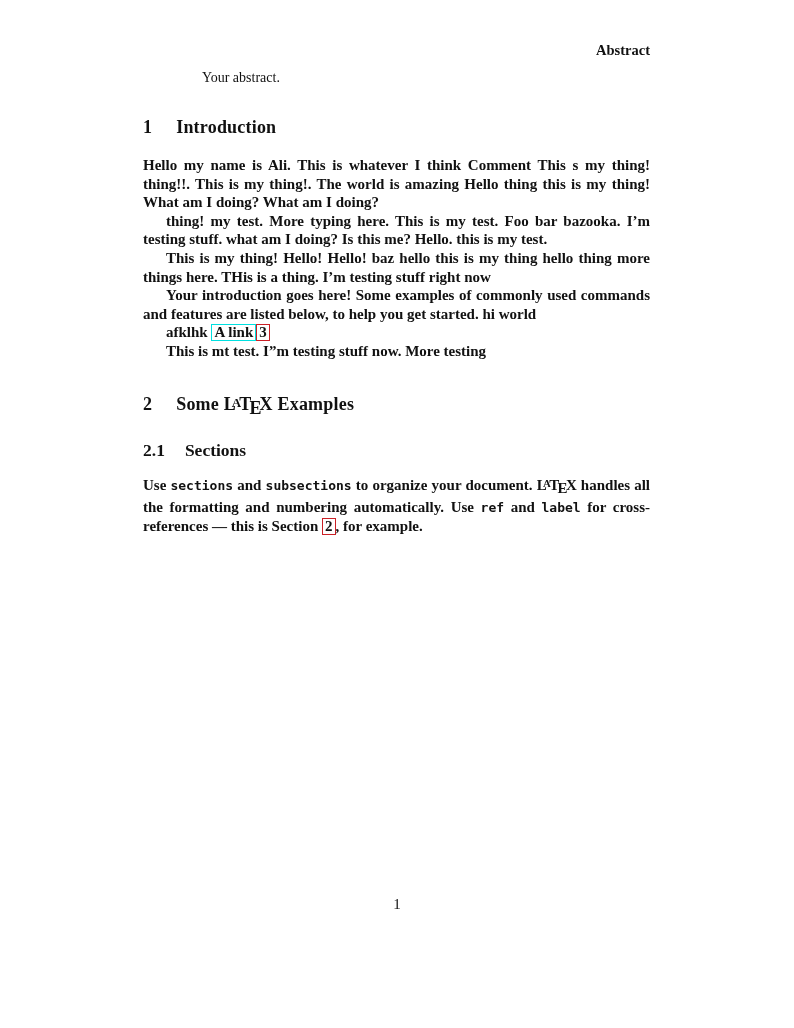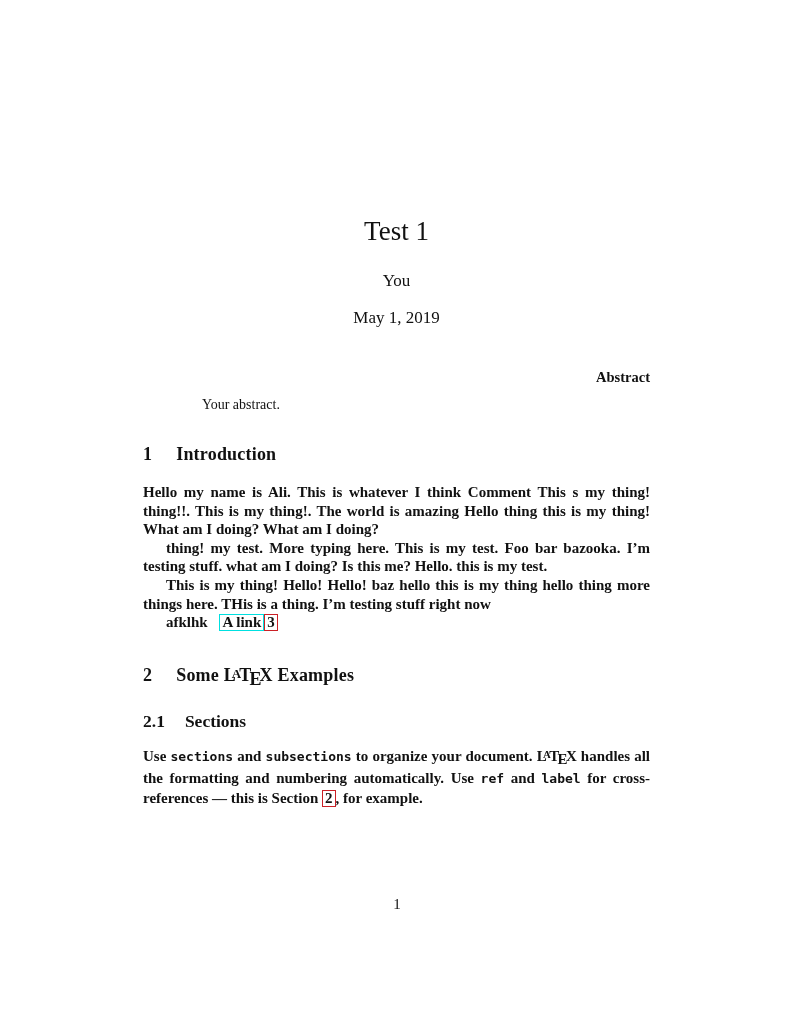--- a/index.html
+++ b/index.html
@@ -54,21 +54,21 @@
     font-family:"DejaVu Sans Mono", monospace;
     font-size:13px;
   }
 
   .linkbox {
     display:inline-block;
     padding:0 2px;
     line-height:15px;
     text-indent:0;
   }
-  .linkbox.ext { border:1.5px solid var(--ext-border,#00e0e0);margin-left:8px; }
+  .linkbox.ext { border:1.5px solid var(--ext-border,#00e0e0); }
   .linkbox.int { border:1.5px solid var(--int-border,#cb2026); }
 
   .latex-logo .lx-a {
     font-size:0.72em;
     vertical-align:0.27em;
     margin-left:-0.33em;
     margin-right:-0.15em;
   }
   .latex-logo .lx-e {
     vertical-align:-0.22em;
@@ -81,39 +81,36 @@
     width:794px; text-align:center;
     font-size:15px;
   }
 </style>
 </head>
 <body>
 
 <div class="page">
   <div class="content">
 
-    <div class="titleblock">
-      <div class="doc-title">Test 1</div>
-      <div class="doc-author">You</div>
-      <div class="doc-date">May 1, 2019</div>
-    </div>
 
     <div>
       <div class="abstract-heading">Abstract</div>
       <div class="abstract-body">Your abstract.</div>
     </div>
 
     <h2 class="section">
       <span class="sec-num">1</span><span class="sec-title">Introduction</span>
     </h2>
     <div class="paragraphs">
         <p class="para">Hello my name is Ali. This is whatever I think Comment This s my thing! thing!!. This is my thing!. The world is amazing Hello thing this is my thing! What am I doing? What am I doing?</p>
         <p class="para indent">thing! my test. More typing here. This is my test. Foo bar bazooka. I’m testing stuff. what am I doing? Is this me? Hello. this is my test.</p>
         <p class="para indent">This is my thing! Hello! Hello! baz hello this is my thing hello thing more things here. THis is a thing. I’m testing stuff right now</p>
+        <p class="para indent">Your introduction goes here! Some examples of commonly used commands and features are listed below, to help you get started. hi world</p>
         <p class="para indent">afklhk <span class="linkbox ext">A link</span><span class="linkbox int">3</span></p>
+        <p class="para indent">This is mt test. I”m testing stuff now. More testing</p>
       </div>
 
     <h2 class="section">
       <span class="sec-num">2</span><span class="sec-title">Some <span class="latex-logo"><span>L</span><span class="lx-a">A</span><span>T</span><span class="lx-e">E</span><span>X</span></span> Examples</span>
     </h2>
 
     <h3 class="subsection">
       <span class="sec-num">2.1</span><span>Sections</span>
     </h3>
     <div class="paragraphs tight">

